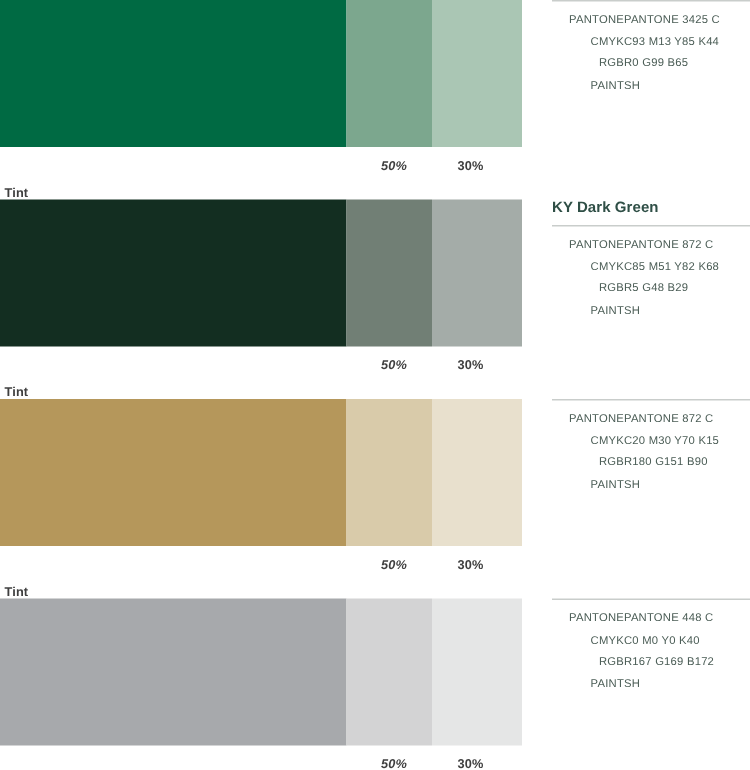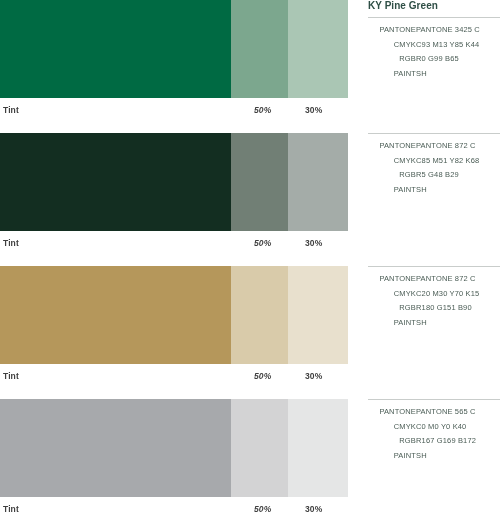--- a/index.html
+++ b/index.html
@@ -49,21 +49,21 @@
     top: 98px;
     width: 348px;
     height: 22px;
     font-size: 8.5px;
     font-weight: bold;
     color: #3f3f3f;
   }
   .tint-label {
     position: absolute;
     left: 3px;
-    top: 7px;
+    top: 25px;
     letter-spacing: 0.1px;
   }
   .tint-pct-50 {
     position: absolute;
     left: 254px;
     top: 7px;
     letter-spacing: 0.1px;
     font-style: italic;
   }
   .tint-pct-30 {
@@ -118,21 +118,20 @@
       <div class="swatch-main" style="background-color: rgb(0, 106, 67);"></div>
       <div class="swatch-t50" style="background-color: rgb(124, 167, 142);"></div>
       <div class="swatch-t30" style="background-color: rgb(170, 198, 180);"></div>
     </div>
     <div class="tint-strip">
       <span class="tint-label">Tint</span>
       <span class="tint-pct-50">50%</span>
       <span class="tint-pct-30">30%</span>
     </div>
     <div class="spec-panel">
-      <div class="spec-title">KY Pine Green</div>
       <div class="spec-rule"></div>
       <table class="spec-table">
         <tbody>
             <tr>
           <td class="spec-key">PANTONE</td>
           <td class="spec-value">PANTONE 3425 C</td>
         </tr>
         <tr>
           <td class="spec-key">CMYK</td>
           <td class="spec-value">C93  M13  Y85  K44</td>
@@ -155,20 +154,21 @@
       <div class="swatch-main" style="background-color: rgb(19, 46, 33);"></div>
       <div class="swatch-t50" style="background-color: rgb(113, 127, 117);"></div>
       <div class="swatch-t30" style="background-color: rgb(164, 172, 168);"></div>
     </div>
     <div class="tint-strip">
       <span class="tint-label">Tint</span>
       <span class="tint-pct-50">50%</span>
       <span class="tint-pct-30">30%</span>
     </div>
     <div class="spec-panel">
+      <div class="spec-title">KY Dark Green</div>
       <div class="spec-rule"></div>
       <table class="spec-table">
         <tbody>
             <tr>
           <td class="spec-key">PANTONE</td>
           <td class="spec-value">PANTONE 872 C</td>
         </tr>
         <tr>
           <td class="spec-key">CMYK</td>
           <td class="spec-value">C85  M51  Y82  K68</td>
@@ -232,21 +232,21 @@
       <span class="tint-label">Tint</span>
       <span class="tint-pct-50">50%</span>
       <span class="tint-pct-30">30%</span>
     </div>
     <div class="spec-panel">
       <div class="spec-rule"></div>
       <table class="spec-table">
         <tbody>
             <tr>
           <td class="spec-key">PANTONE</td>
-          <td class="spec-value">PANTONE 565 C</td>
+          <td class="spec-value">PANTONE 448 C</td>
         </tr>
         <tr>
           <td class="spec-key">CMYK</td>
           <td class="spec-value">C0  M0  Y0  K40</td>
         </tr>
         <tr>
           <td class="spec-key">RGB</td>
           <td class="spec-value">R167 G169 B172</td>
         </tr>
         <tr>

